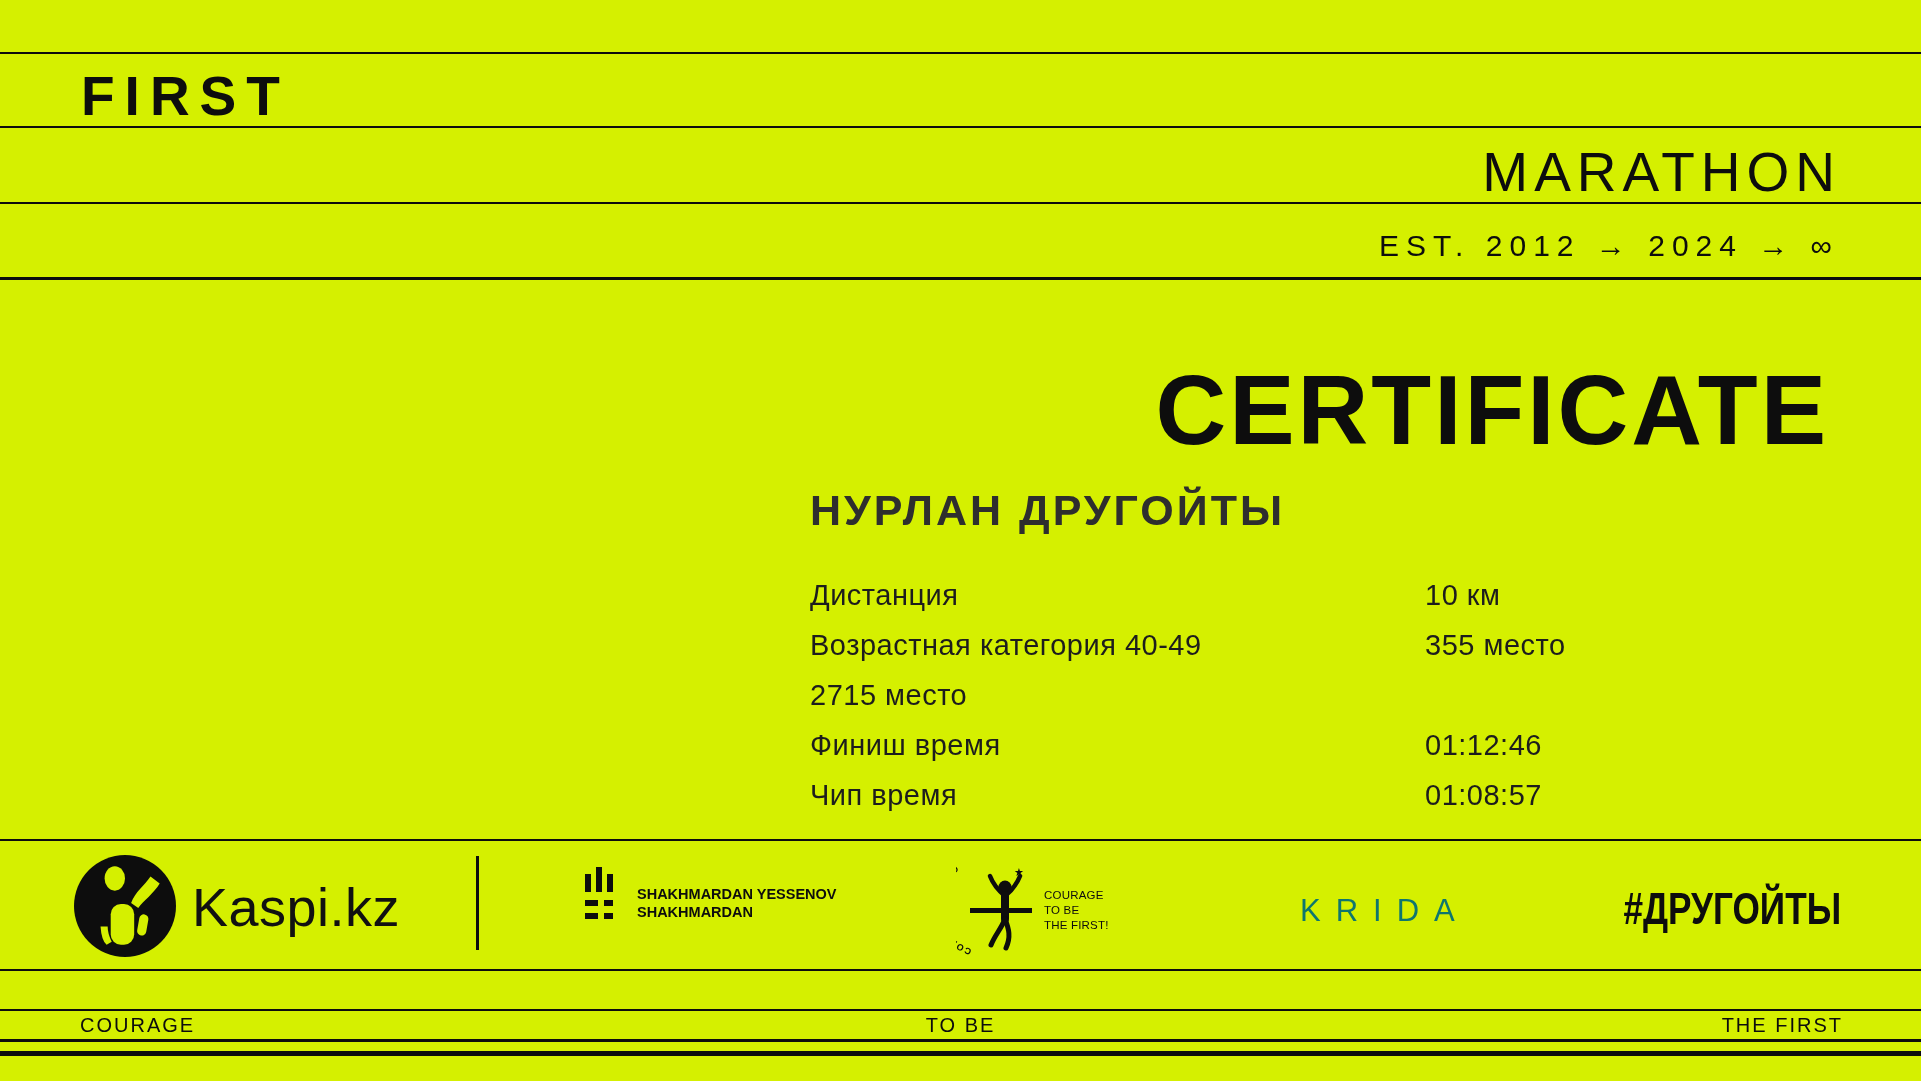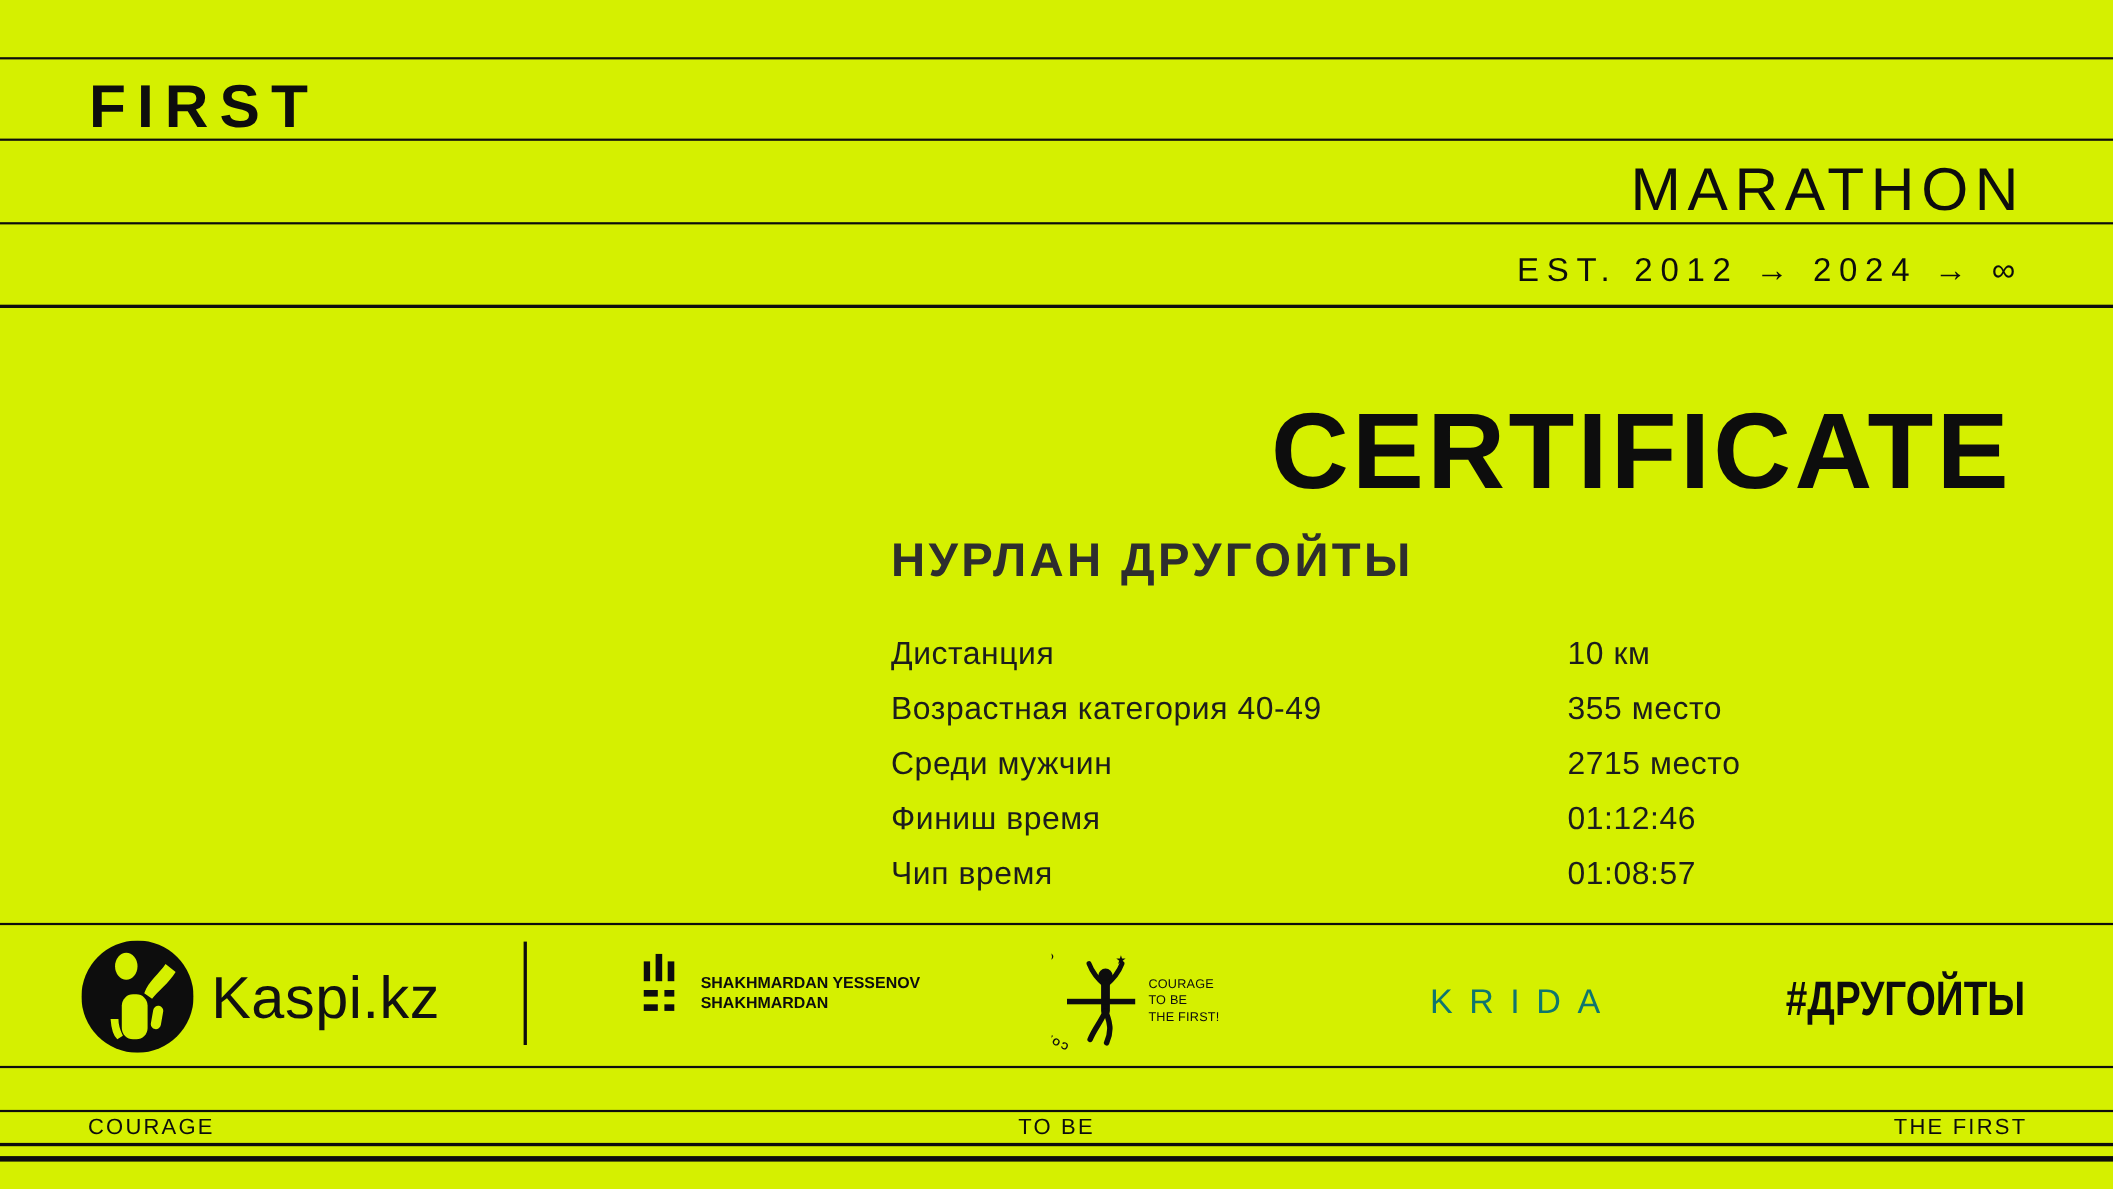--- a/index.html
+++ b/index.html
@@ -72,21 +72,20 @@
 <div class="abs results">
   <div class="row">
     <span>Дистанция</span>
     <span>10 км</span>
   </div>
   <div class="row">
     <span>Возрастная категория 40-49</span>
     <span>355 место</span>
   </div>
   <div class="row">
-    <span>Среди мужчин</span>
     <span>2715 место</span>
   </div>
   <div class="row">
     <span>Финиш время</span>
     <span>01:12:46</span>
   </div>
   <div class="row">
     <span>Чип время</span>
     <span>01:08:57</span>
   </div>

